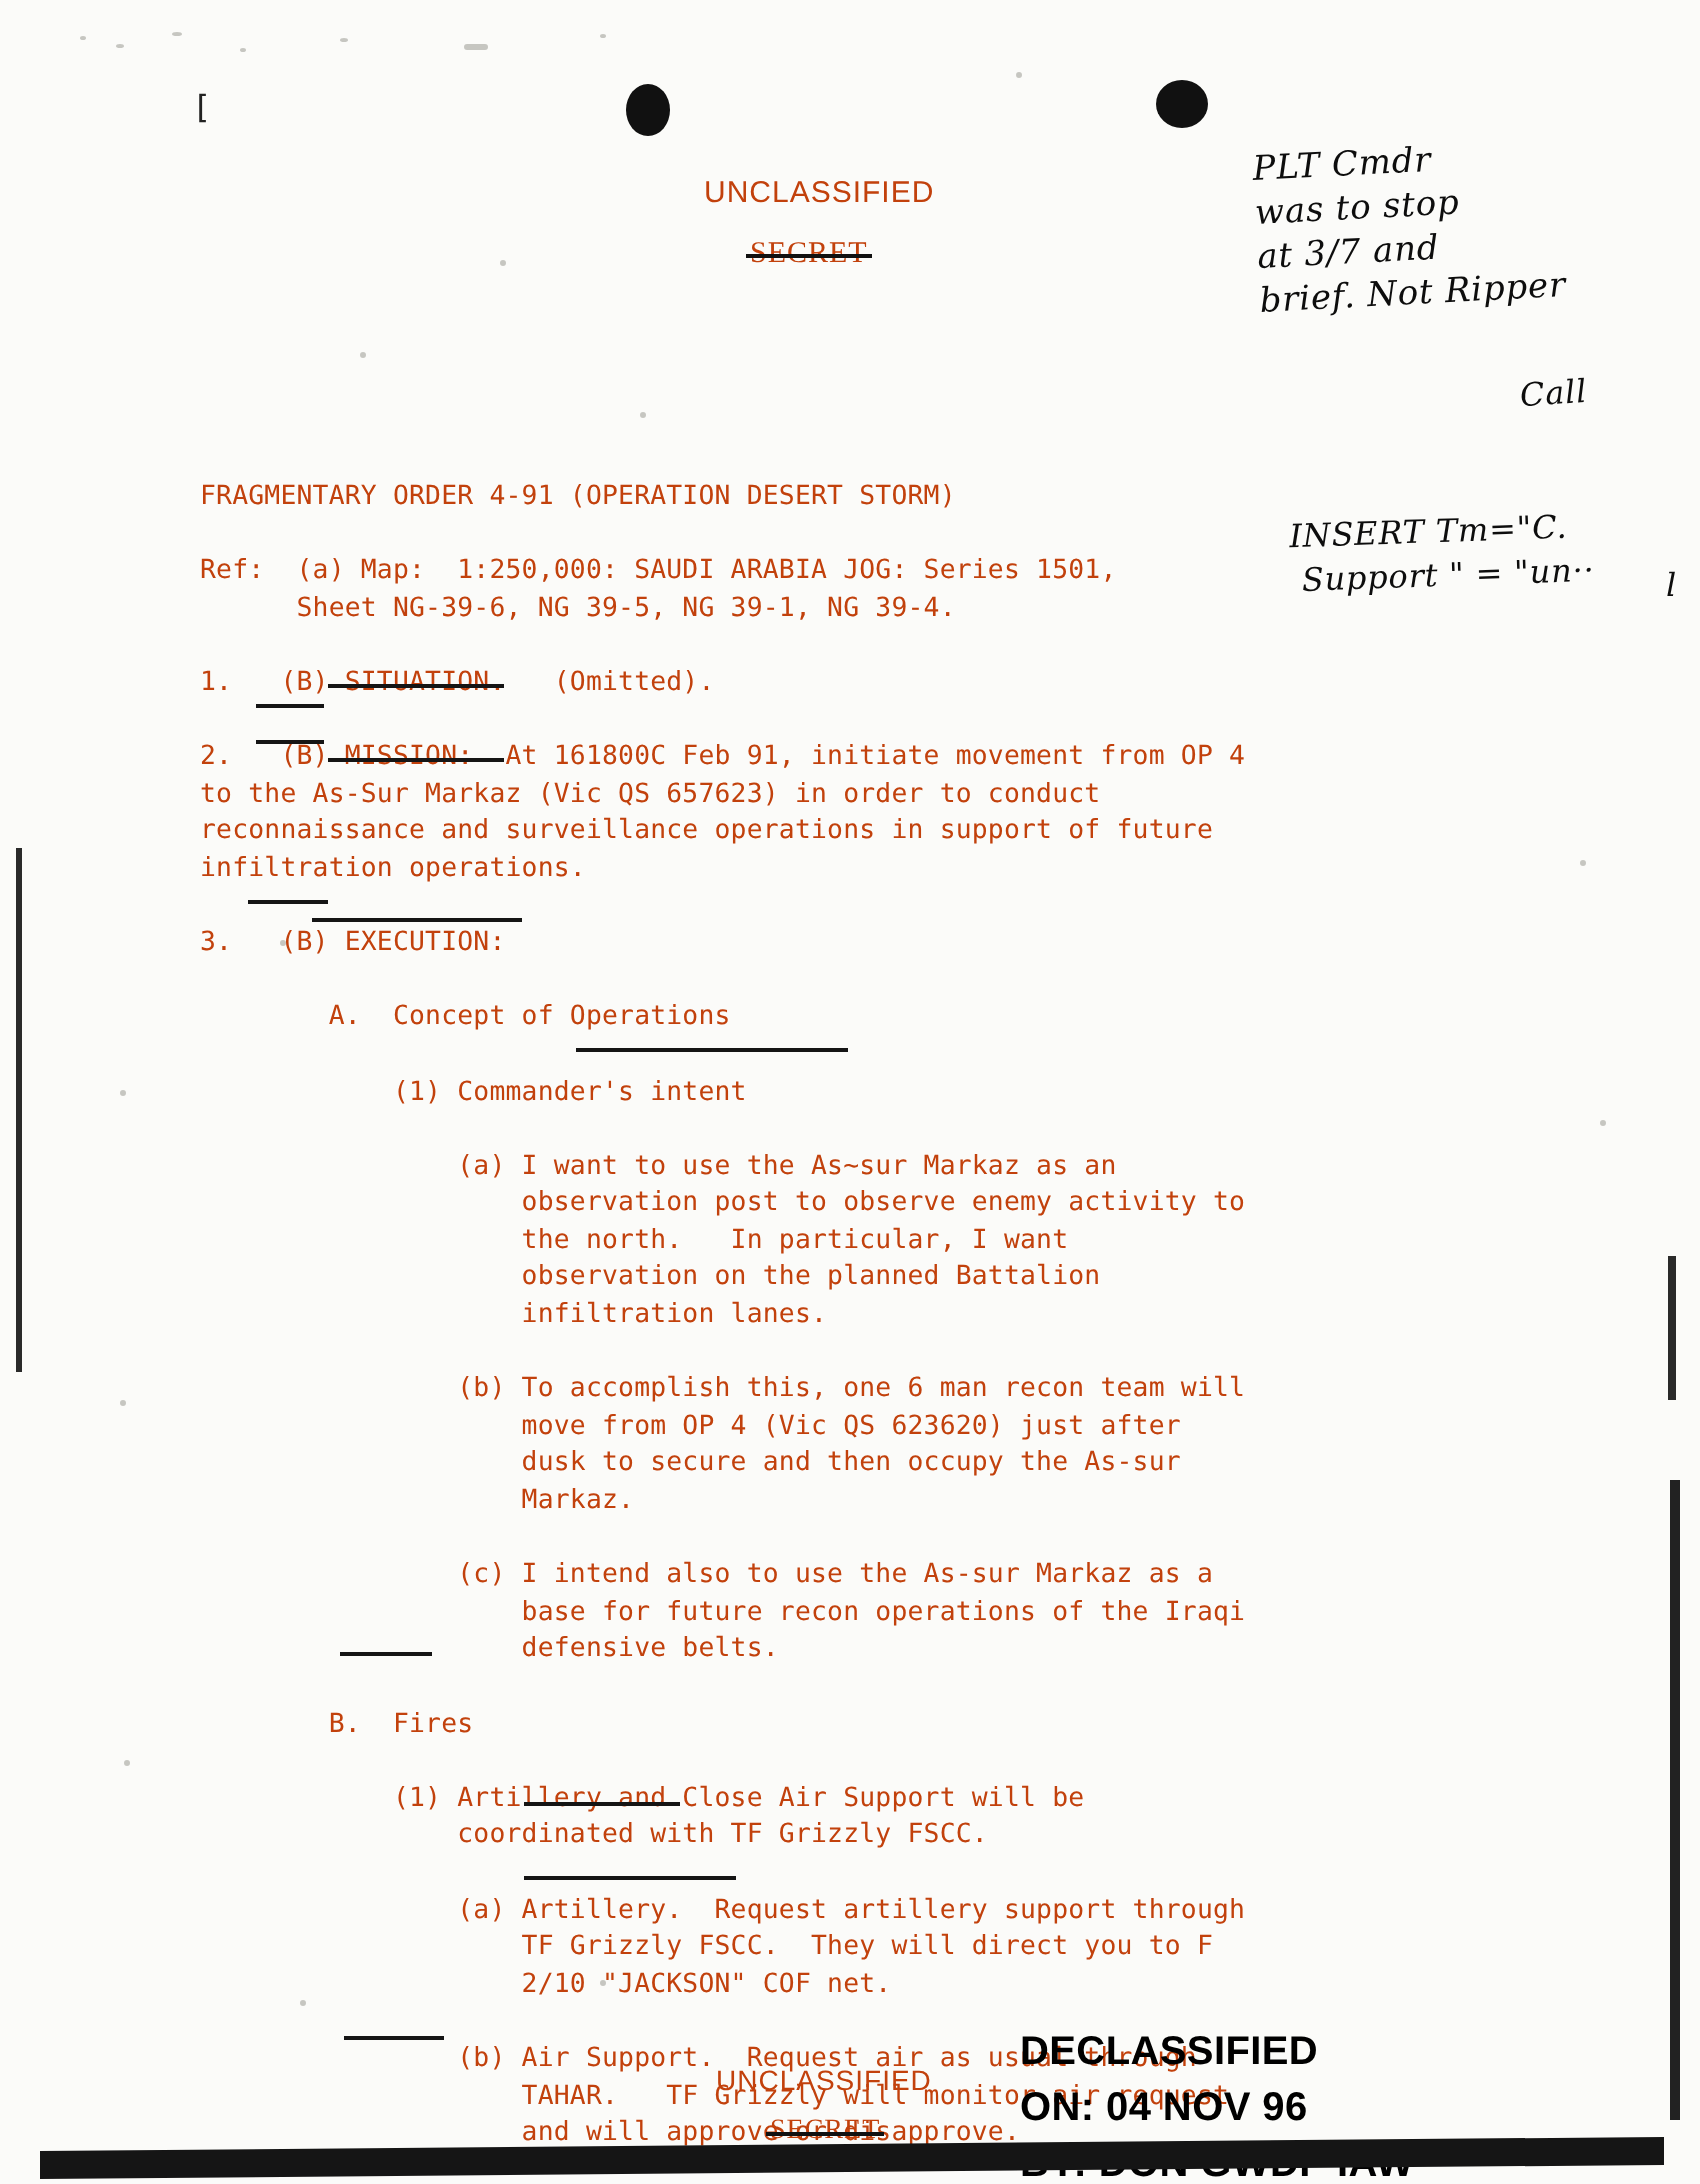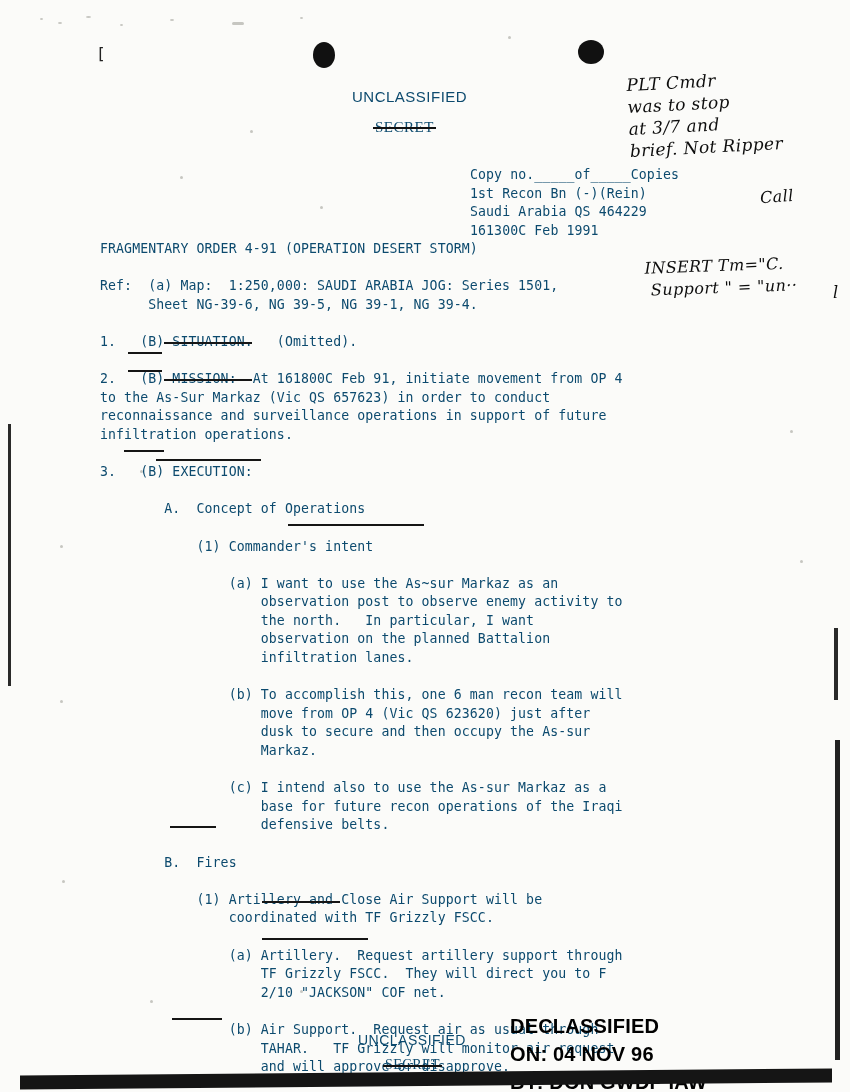--- a/index.html
+++ b/index.html
@@ -85,21 +85,21 @@
     background: #111;
   }
 
   .block {
     position: absolute;
     white-space: pre;
     font-family: "DejaVu Sans Mono", monospace;
     font-size: 13.2px;
     line-height: 18.6px;
     letter-spacing: .1px;
-    color: #0c4a6e;
+    color: #c2410c;
   }
 
   .hdr-unclass-top {
     left: 352px;
     top: 88px;
     font-family: "Liberation Sans", sans-serif;
     font-size: 15px;
     letter-spacing: .5px;
   }
   .hdr-secret-top {
@@ -200,24 +200,20 @@
   <div class="speckle" style="left:150px; top:1000px; width:3px; height:3px;"></div>
 
   <div class="punch" style="left:313px; top:42px; width:22px; height:26px;"></div>
   <div class="punch" style="left:578px; top:40px; width:26px; height:24px;"></div>
 
   <div class="bracket-mark">[</div>
 
   <div class="block hdr-unclass-top">UNCLASSIFIED</div>
   <div class="block hdr-secret-top"><span class="strike-label">SECRET</span></div>
 
-  <div class="block copy-block">Copy no._____of_____Copies
-1st Recon Bn (-)(Rein)
-Saudi Arabia QS 464229
-161300C Feb 1991</div>
 
   <div class="block body-block">FRAGMENTARY ORDER 4-91 (OPERATION DESERT STORM)
 
 Ref:  (a) Map:  1:250,000: SAUDI ARABIA JOG: Series 1501,
       Sheet NG-39-6, NG 39-5, NG 39-1, NG 39-4.
 
 1.   (B) SITUATION.   (Omitted).
 
 2.   (B) MISSION:  At 161800C Feb 91, initiate movement from OP 4
 to the As-Sur Markaz (Vic QS 657623) in order to conduct

